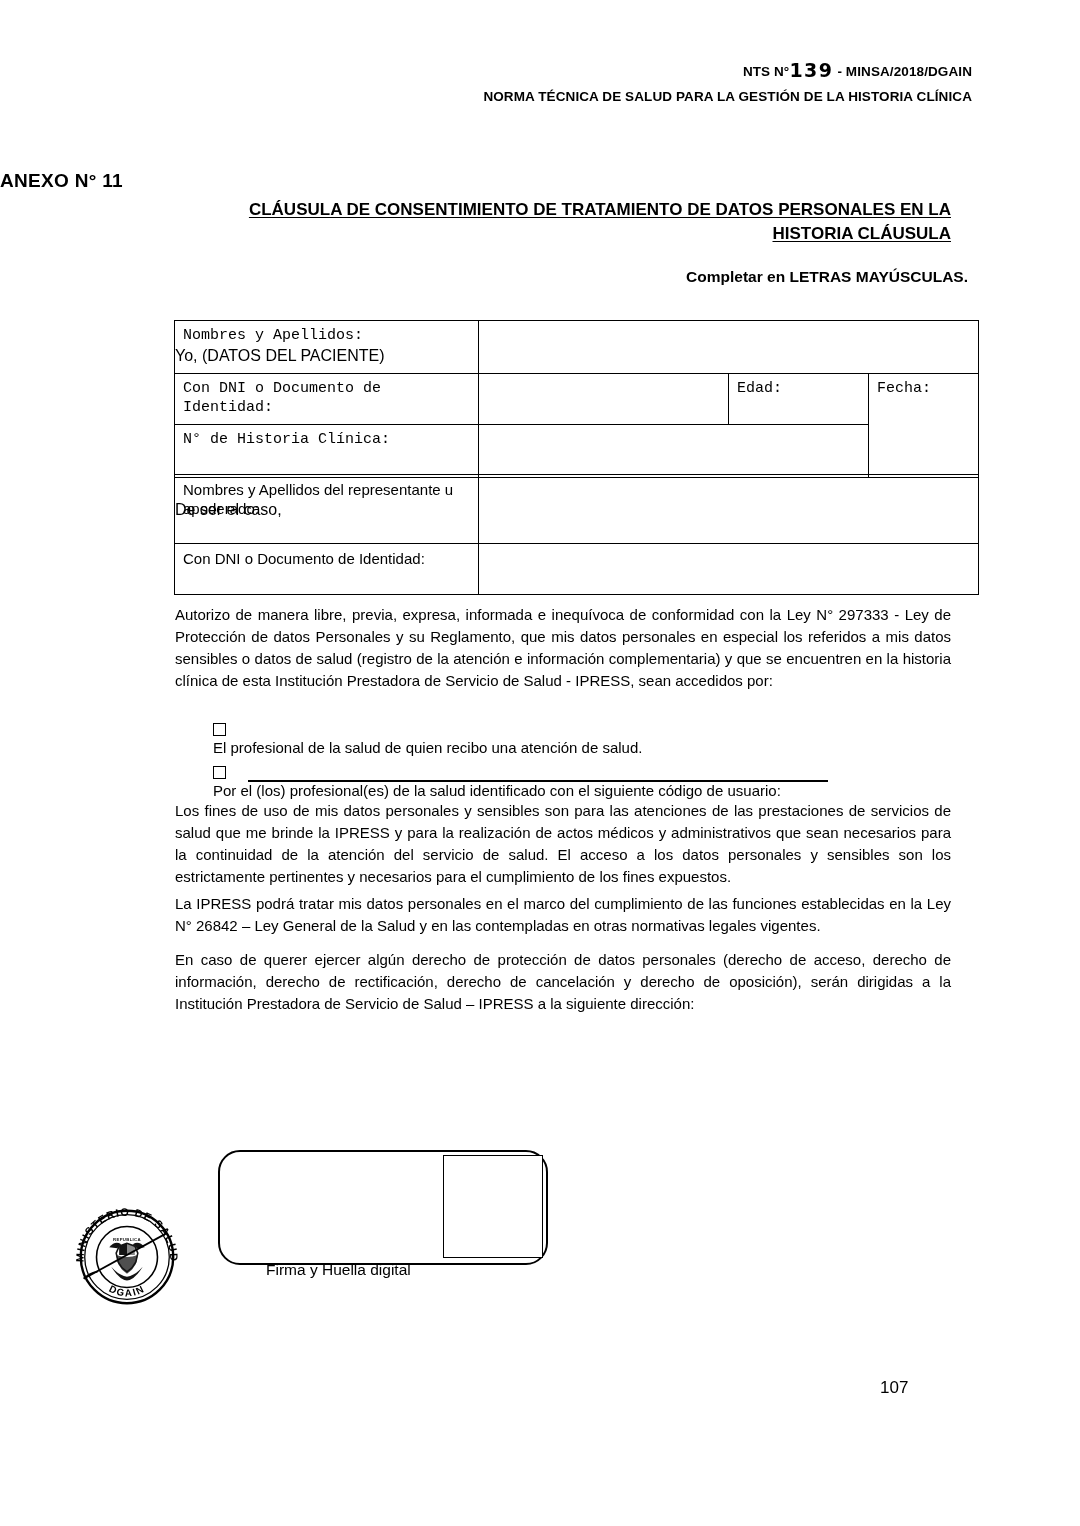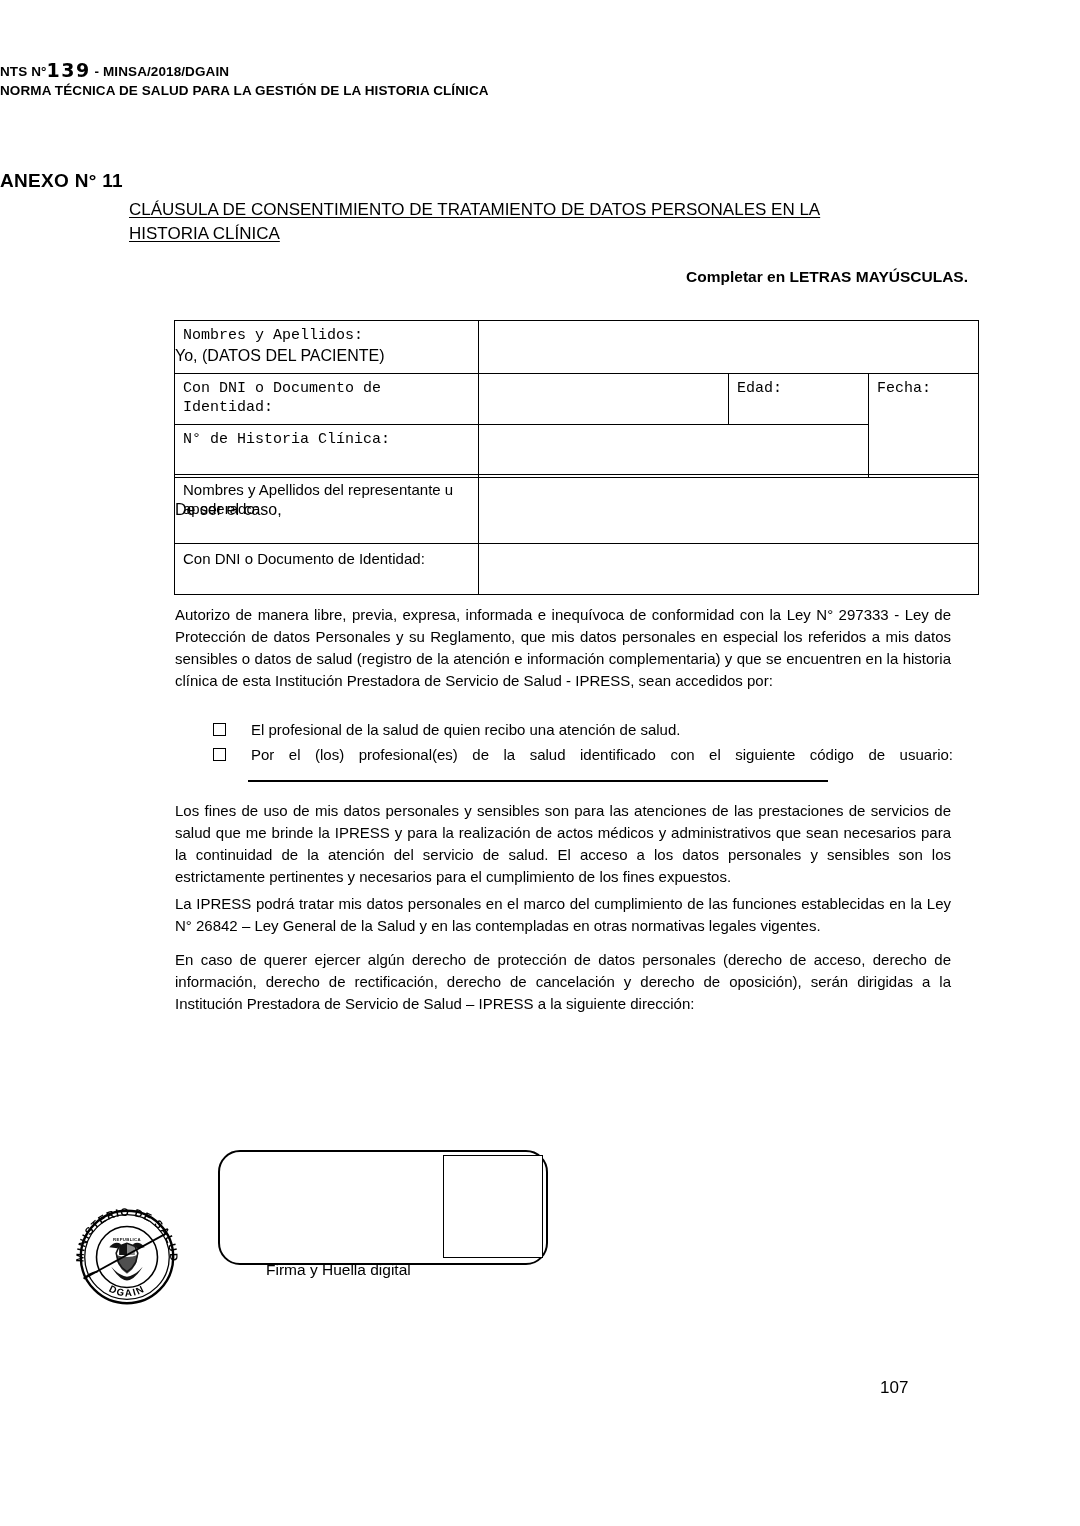--- a/index.html
+++ b/index.html
@@ -17,61 +17,61 @@
     font-family: "Liberation Sans", sans-serif;
     color: #000000;
   }
 
   
   .doc-header {
     position: absolute;
     top: 58px;
     left: 0;
     width: 972px;
-    text-align: left;
+    text-align: right;
   }
   .header-line1 {
     font-size: 13.5px;
     font-weight: bold;
     letter-spacing: 0.1px;
     white-space: nowrap;
   }
   .hw-number {
     font-family: "DejaVu Sans", sans-serif;
     font-size: 19px;
     font-weight: bold;
     letter-spacing: 1.5px;
     position: relative;
     top: 1px;
   }
   .header-line2 {
     font-size: 13.5px;
     font-weight: bold;
-    margin-top: 3px;
+    margin-top: 9px;
     letter-spacing: 0.1px;
   }
 
   
   .anexo-title {
     position: absolute;
     top: 170px;
     left: 0;
     width: 1080px;
     font-size: 19px;
     font-weight: bold;
     letter-spacing: 0.3px;
   }
   .clause-title {
     position: absolute;
     top: 198px;
-    left: 129px;
+    left: 151px;
     width: 800px;
-    text-align: left;
+    text-align: right;
     font-size: 17px;
-    font-weight: normal;
+    font-weight: bold;
     line-height: 24px;
   }
   .clause-title span.ul {
     text-decoration: underline;
     text-underline-offset: 2px;
   }
   .law-ref {
     position: absolute;
     top: 237px;
     left: 0;
@@ -147,20 +147,21 @@
     top: 718px;
     left: 213px;
     width: 740px;
   }
   .chk-row {
     display: flex;
     align-items: flex-start;
     font-size: 15px;
     line-height: 23px;
     margin-bottom: 2px;
+    flex-direction: column;
   }
   .chk-box {
     width: 11px;
     height: 11px;
     border: 1.5px solid #000;
     flex: 0 0 auto;
     margin-top: 5px;
     margin-right: 25px;
   }
   .chk-text { flex: 1 1 auto; text-align: justify; }
@@ -231,21 +232,21 @@
       <span>NTS N°</span><span class="hw-number">139</span>
       <span>- MINSA/2018/DGAIN</span>
     </div>
     <div class="header-line2">NORMA TÉCNICA DE SALUD PARA LA GESTIÓN DE LA HISTORIA CLÍNICA</div>
   </div>
 
   <div class="anexo-title">ANEXO N° 11</div>
 
   <div class="clause-title">
     <span class="ul">CLÁUSULA DE CONSENTIMIENTO DE TRATAMIENTO DE DATOS PERSONALES EN LA</span><br>
-    <span class="ul">HISTORIA CLÍNICA</span>
+    <span class="ul">HISTORIA CLÁUSULA</span>
   </div>
 
   <div class="completar">Completar en LETRAS MAYÚSCULAS.</div>
 
   <div class="sec-label" id="label-yo">Yo, (DATOS DEL PACIENTE)</div>
 
   <table class="grid" id="table-patient">
     <colgroup>
       <col style="width:304px">
       <col style="width:250px">

